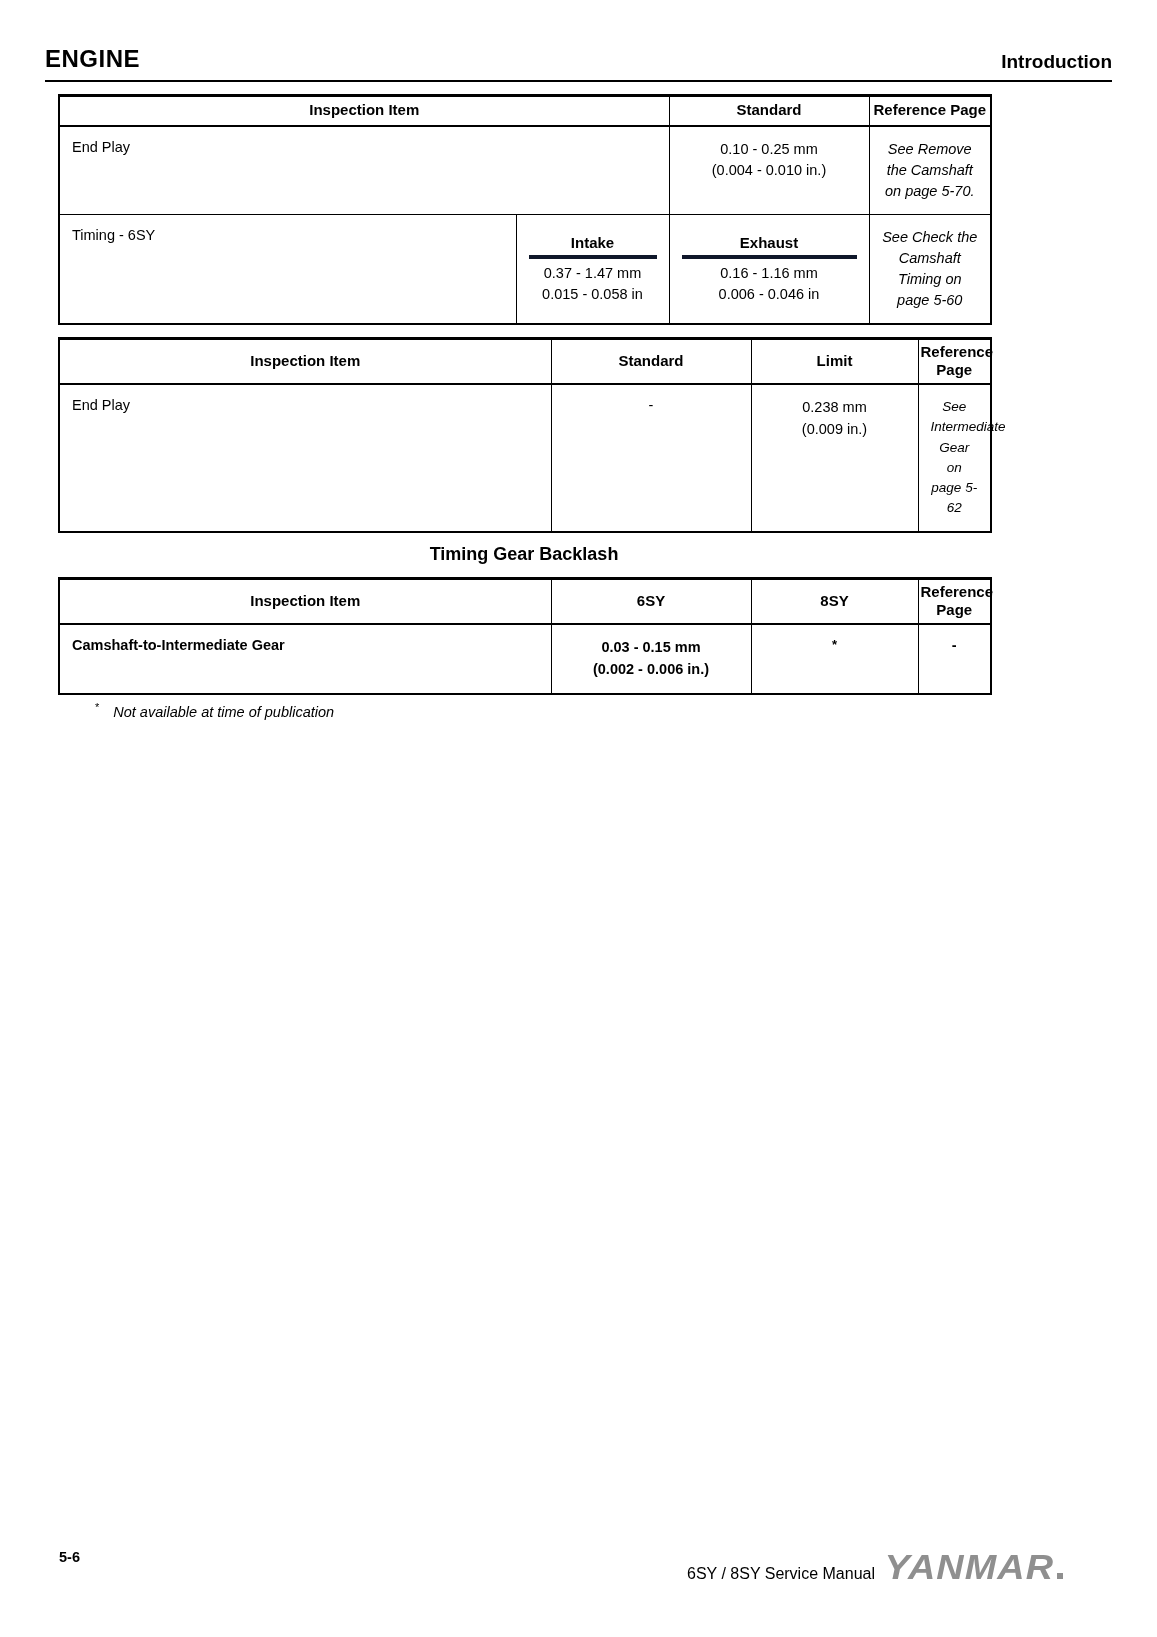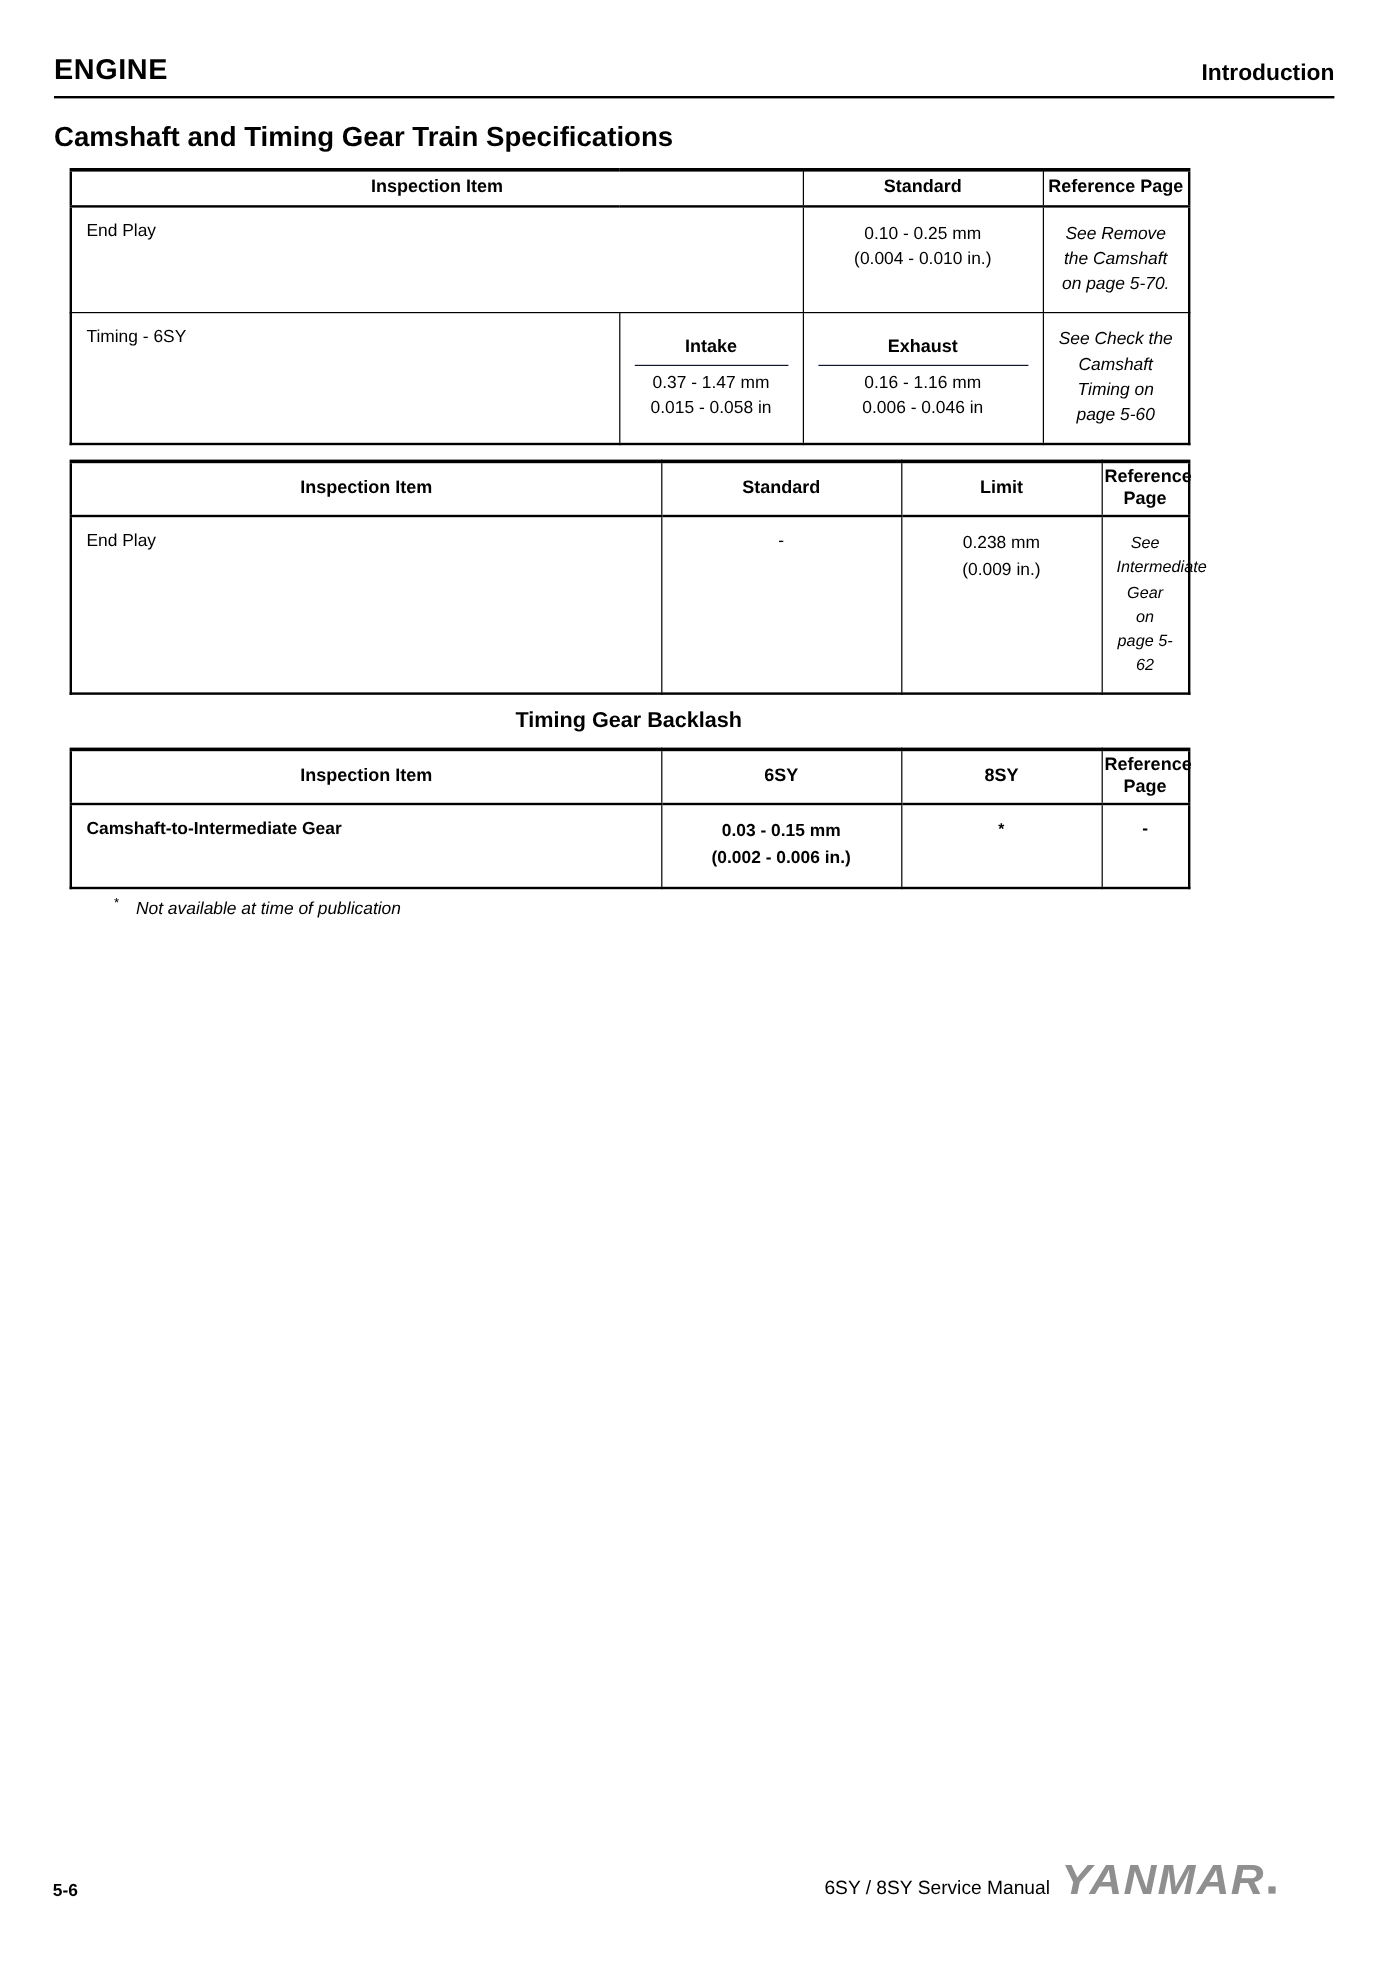--- a/index.html
+++ b/index.html
@@ -47,32 +47,32 @@
   tr.r-head1 { height:30px; }
   tr.r-endplay1 { height:70px; }
   tr.r-timing { height:76px; }
   tr.r-head2 { height:46px; }
   tr.r-endplay2 { height:93px; }
   tr.r-head3 { height:46px; }
   tr.r-backlash { height:52px;font-weight:bold; }
 
   td.subcell { padding:0; }
   .sub-label {
-    height:32px; line-height:31px; border-bottom:1px solid #0f172a;
+    height:32px; line-height:31px; border-bottom:4px solid #0f172a;
     font-weight:bold; font-size:15px; text-align:center;
   }
   .sub-vals { text-align:center; padding-top:4px; line-height:1.45; }
 
   .footnote { margin:6px 0 0 50px; font-size:14.5px; }
   .footnote .mark { font-size:11px; vertical-align:super; font-style:normal; margin-right:14px; }
   .footnote .fn-text { font-style:italic; }
 
   .page-footer {
-    position:absolute; left:44px; right:94px; top:1549px;
-    display:flex; justify-content:space-between; align-items:flex-end;
+    position:absolute; left:59px; right:94px; top:1549px;
+    display:flex; justify-content:space-between; align-items:flex-start;
   }
   .page-number { font-size:14.5px; font-weight:bold; }
   .footer-right { display:flex; align-items:baseline; gap:22px; }
   .manual-title { font-size:16px; }
   .brand-logo {
     font-size:35px; font-weight:bold; font-style:italic;
     color:#8f8f8f; letter-spacing:1px; line-height:1;
     transform:scaleX(1.08); transform-origin:right bottom; display:inline-block;
   }
   .brand-dot { display:inline-block; width:6px; height:6px; background:#8f8f8f; margin-left:3px; }
@@ -81,21 +81,20 @@
 <body>
 
 <div class="main">
 
   <div class="page-header">
     <span class="section-label">ENGINE</span>
     <span class="chapter-label">Introduction</span>
   </div>
   <hr class="header-rule">
 
-  <h1 class="doc-title">Camshaft and Timing Gear Train Specifications</h1>
 
   <div class="table-block">
 
     <table class="spec">
       <colgroup>
         <col style="width:457px">
           <col style="width:153px">
           <col style="width:200px">
           <col style="width:122px">
       </colgroup>

